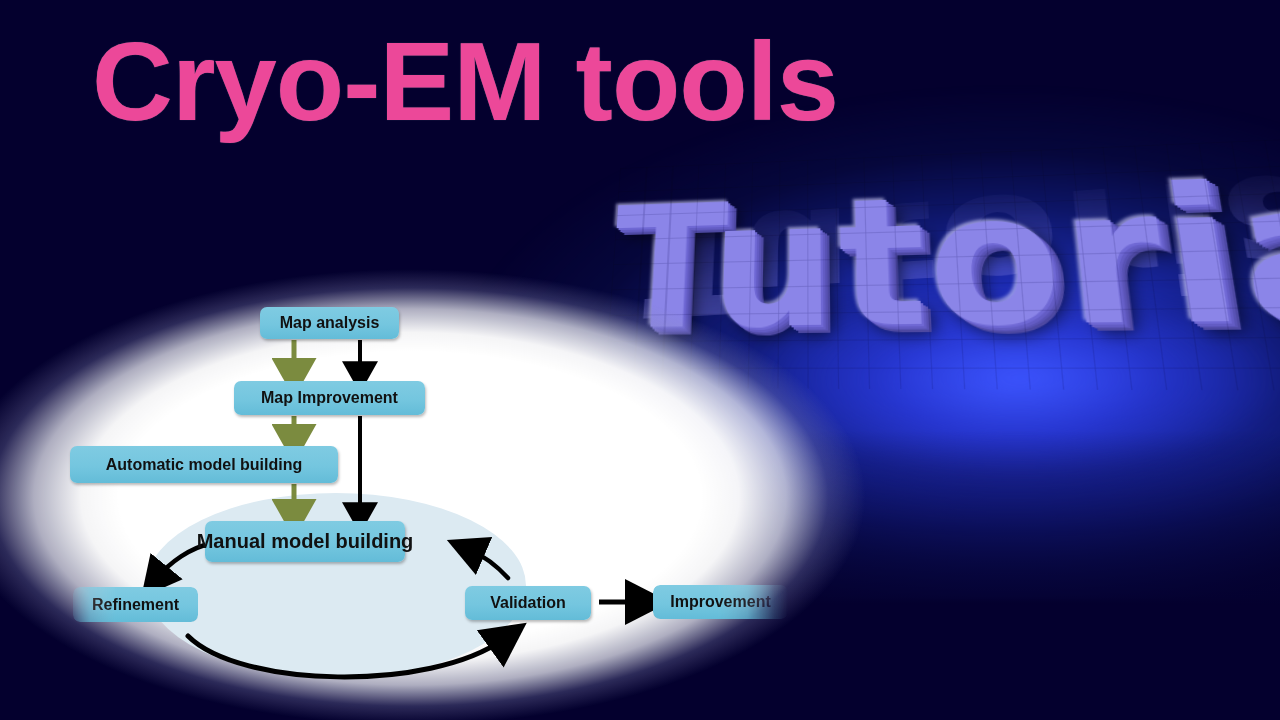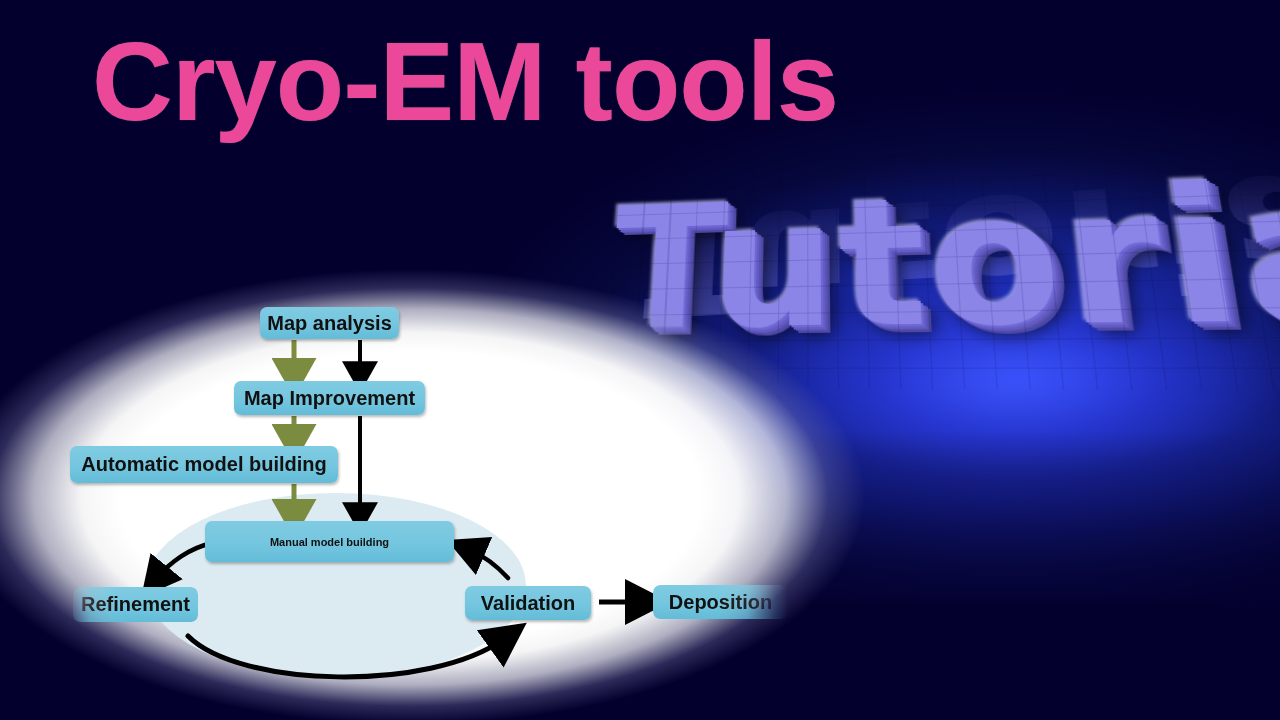--- a/index.html
+++ b/index.html
@@ -103,30 +103,30 @@
     background:#dceaf2;
   }
 
   .node{
     position:absolute;
     background:linear-gradient(to bottom,#7fcbe2 0%,#74c6df 55%,#63bcd8 100%);
     border-radius:7px;
     box-shadow:1px 2px 3px rgba(0,0,0,.28);
     color:#111111;
     font-weight:bold;
-    font-size:20px;
+    font-size:16px;
     display:flex;align-items:center;justify-content:center;
     white-space:nowrap;
     box-sizing:border-box;
     padding:0 10px;
   }
   #n-map-analysis{left:260px;top:307px;width:139px;height:32px;}
   #n-map-improvement{left:234px;top:381px;width:191px;height:34px;}
   #n-auto-build{left:70px;top:446px;width:268px;height:37px;}
-  #n-manual-build{left:205px;top:521px;width:249px;height:41px;font-size:11px;}
+  #n-manual-build{left:205px;top:521px;width:200px;height:41px;font-size:20px;}
   #n-refinement{left:73px;top:587px;width:125px;height:35px;}
   #n-validation{left:465px;top:586px;width:126px;height:34px;text-align:center;}
   #n-deposition{left:653px;top:585px;width:135px;height:34px;}
 
   
   #n-refinement{
     -webkit-mask-image:linear-gradient(to right, rgba(0,0,0,.18) 0%, rgba(0,0,0,.75) 14%, #000 34%);
             mask-image:linear-gradient(to right, rgba(0,0,0,.18) 0%, rgba(0,0,0,.75) 14%, #000 34%);
   }
   #n-deposition{
@@ -187,16 +187,16 @@
 
       <line x1="599" y1="602" x2="642" y2="602" stroke="#000000" stroke-width="5" marker-end="url(#ah-black-s)"></line>
     </svg>
 
     <div class="node" id="n-map-analysis">Map analysis</div>
     <div class="node" id="n-auto-build">Automatic model building</div>
     <div class="node" id="n-map-improvement">Map Improvement</div>
     <div class="node" id="n-manual-build">Manual model building</div>
     <div class="node" id="n-refinement">Refinement</div>
     <div class="node" id="n-validation">Validation</div>
-    <div class="node" id="n-deposition">Deposition</div>
+    <div class="node" id="n-deposition">Improvement</div>
 
   </div>
 </div>
 
 </body></html>

